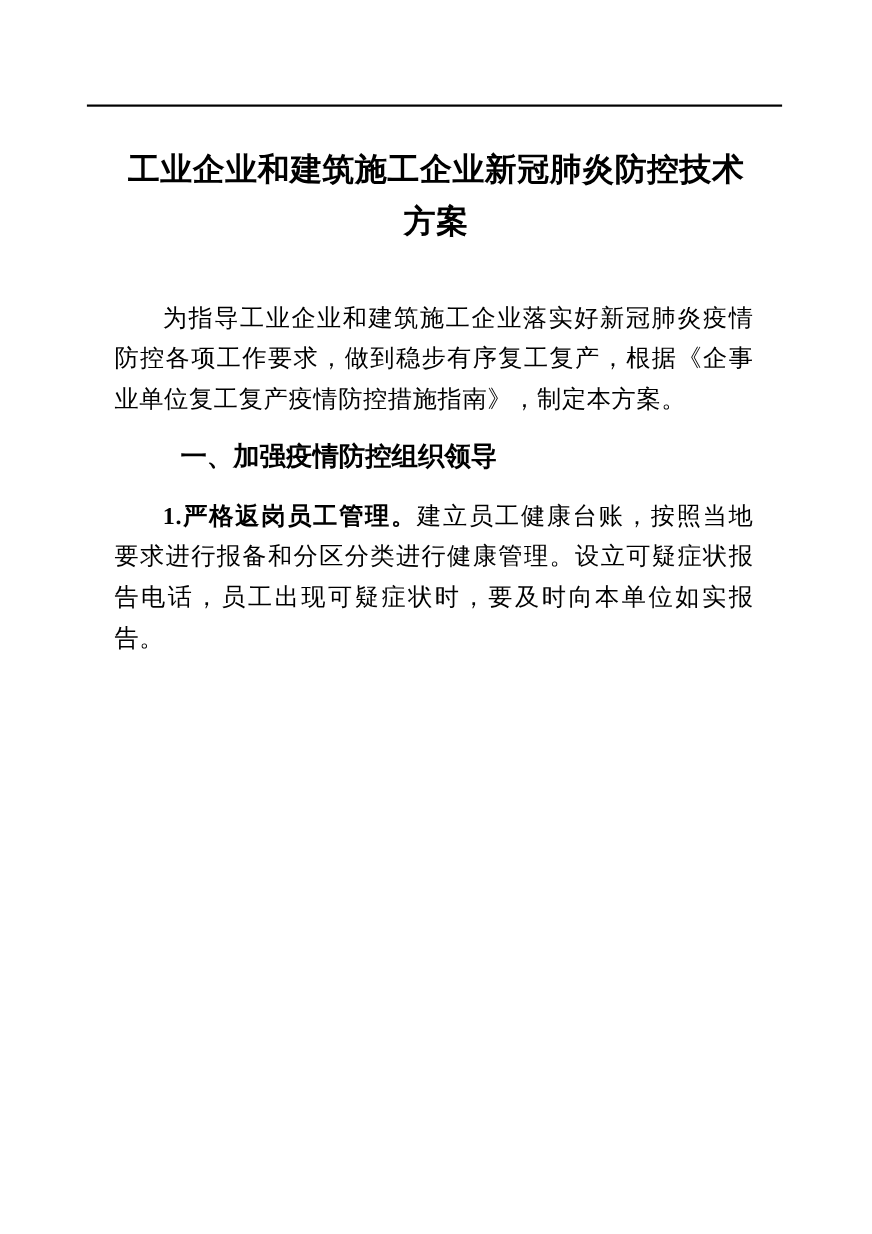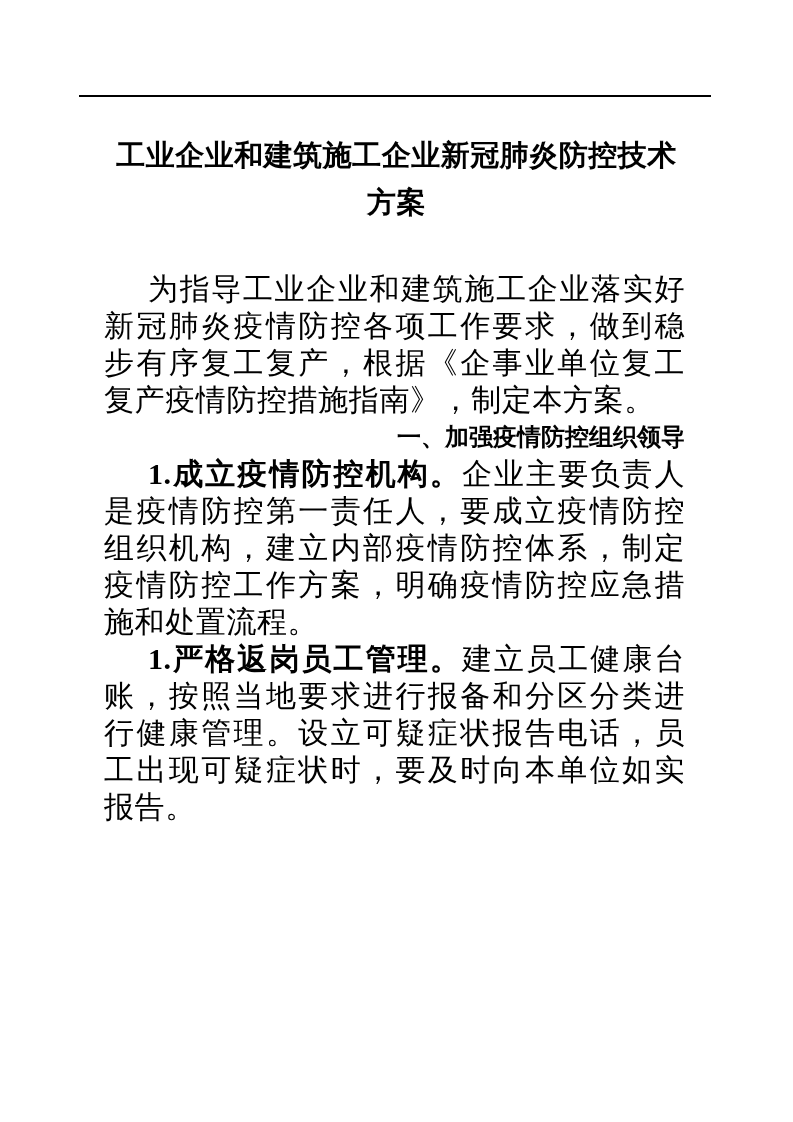--- a/index.html
+++ b/index.html
@@ -31,55 +31,53 @@
     font-size: 29px;
     line-height: 47px;
     font-weight: bold;
     letter-spacing: 0.5px;
   }
   .content {
     margin: 44px 108px 0 104px; 
   }
   p.body {
     margin: 0;
-    font-size: 30px;
+    font-size: 22px;
     line-height: 37px;
     text-align: justify;
     text-indent: 44px;
     letter-spacing: 0.6px;
   }
   .section-heading {
-    margin: 0;
+    margin: 16px;
     font-family: "Liberation Sans", sans-serif;
     font-size: 24px;
     font-weight: bold;
     line-height: 37px;
     text-indent: 44px;
-    text-align: right;
   }
   .lead {
     font-weight: bold;
   }
 </style>
 </head>
 <body>
 
 <div class="page">
 
   <div class="header-rule"></div>
 
   <h1 class="doc-title">工业企业和建筑施工企业新冠肺炎防控技术方案</h1>
 
   <div class="content">
 
     <p class="body">为指导工业企业和建筑施工企业落实好新冠肺炎疫情防控各项工作要求，做到稳步有序复工复产，根据《企事业单位复工复产疫情防控措施指南》，制定本方案。</p>
 
     <h2 class="section-heading">一、加强疫情防控组织领导</h2>
 
-    <p class="body"><span class="lead">1.成立疫情防控机构。</span><span>企业主要负责人是疫情防控第一责任人，要成立疫情防控组织机构，建立内部疫情防控体系，制定疫情防控工作方案，明确疫情防控应急措施和处置流程。</span></p>
 
 
 
 
     <p class="body"><span class="lead">1.严格返岗员工管理。</span><span>建立员工健康台账，按照当地要求进行报备和分区分类进行健康管理。设立可疑症状报告电话，员工出现可疑症状时，要及时向本单位如实报告。</span></p>
 
   </div>
 </div>
 
 </body></html>

